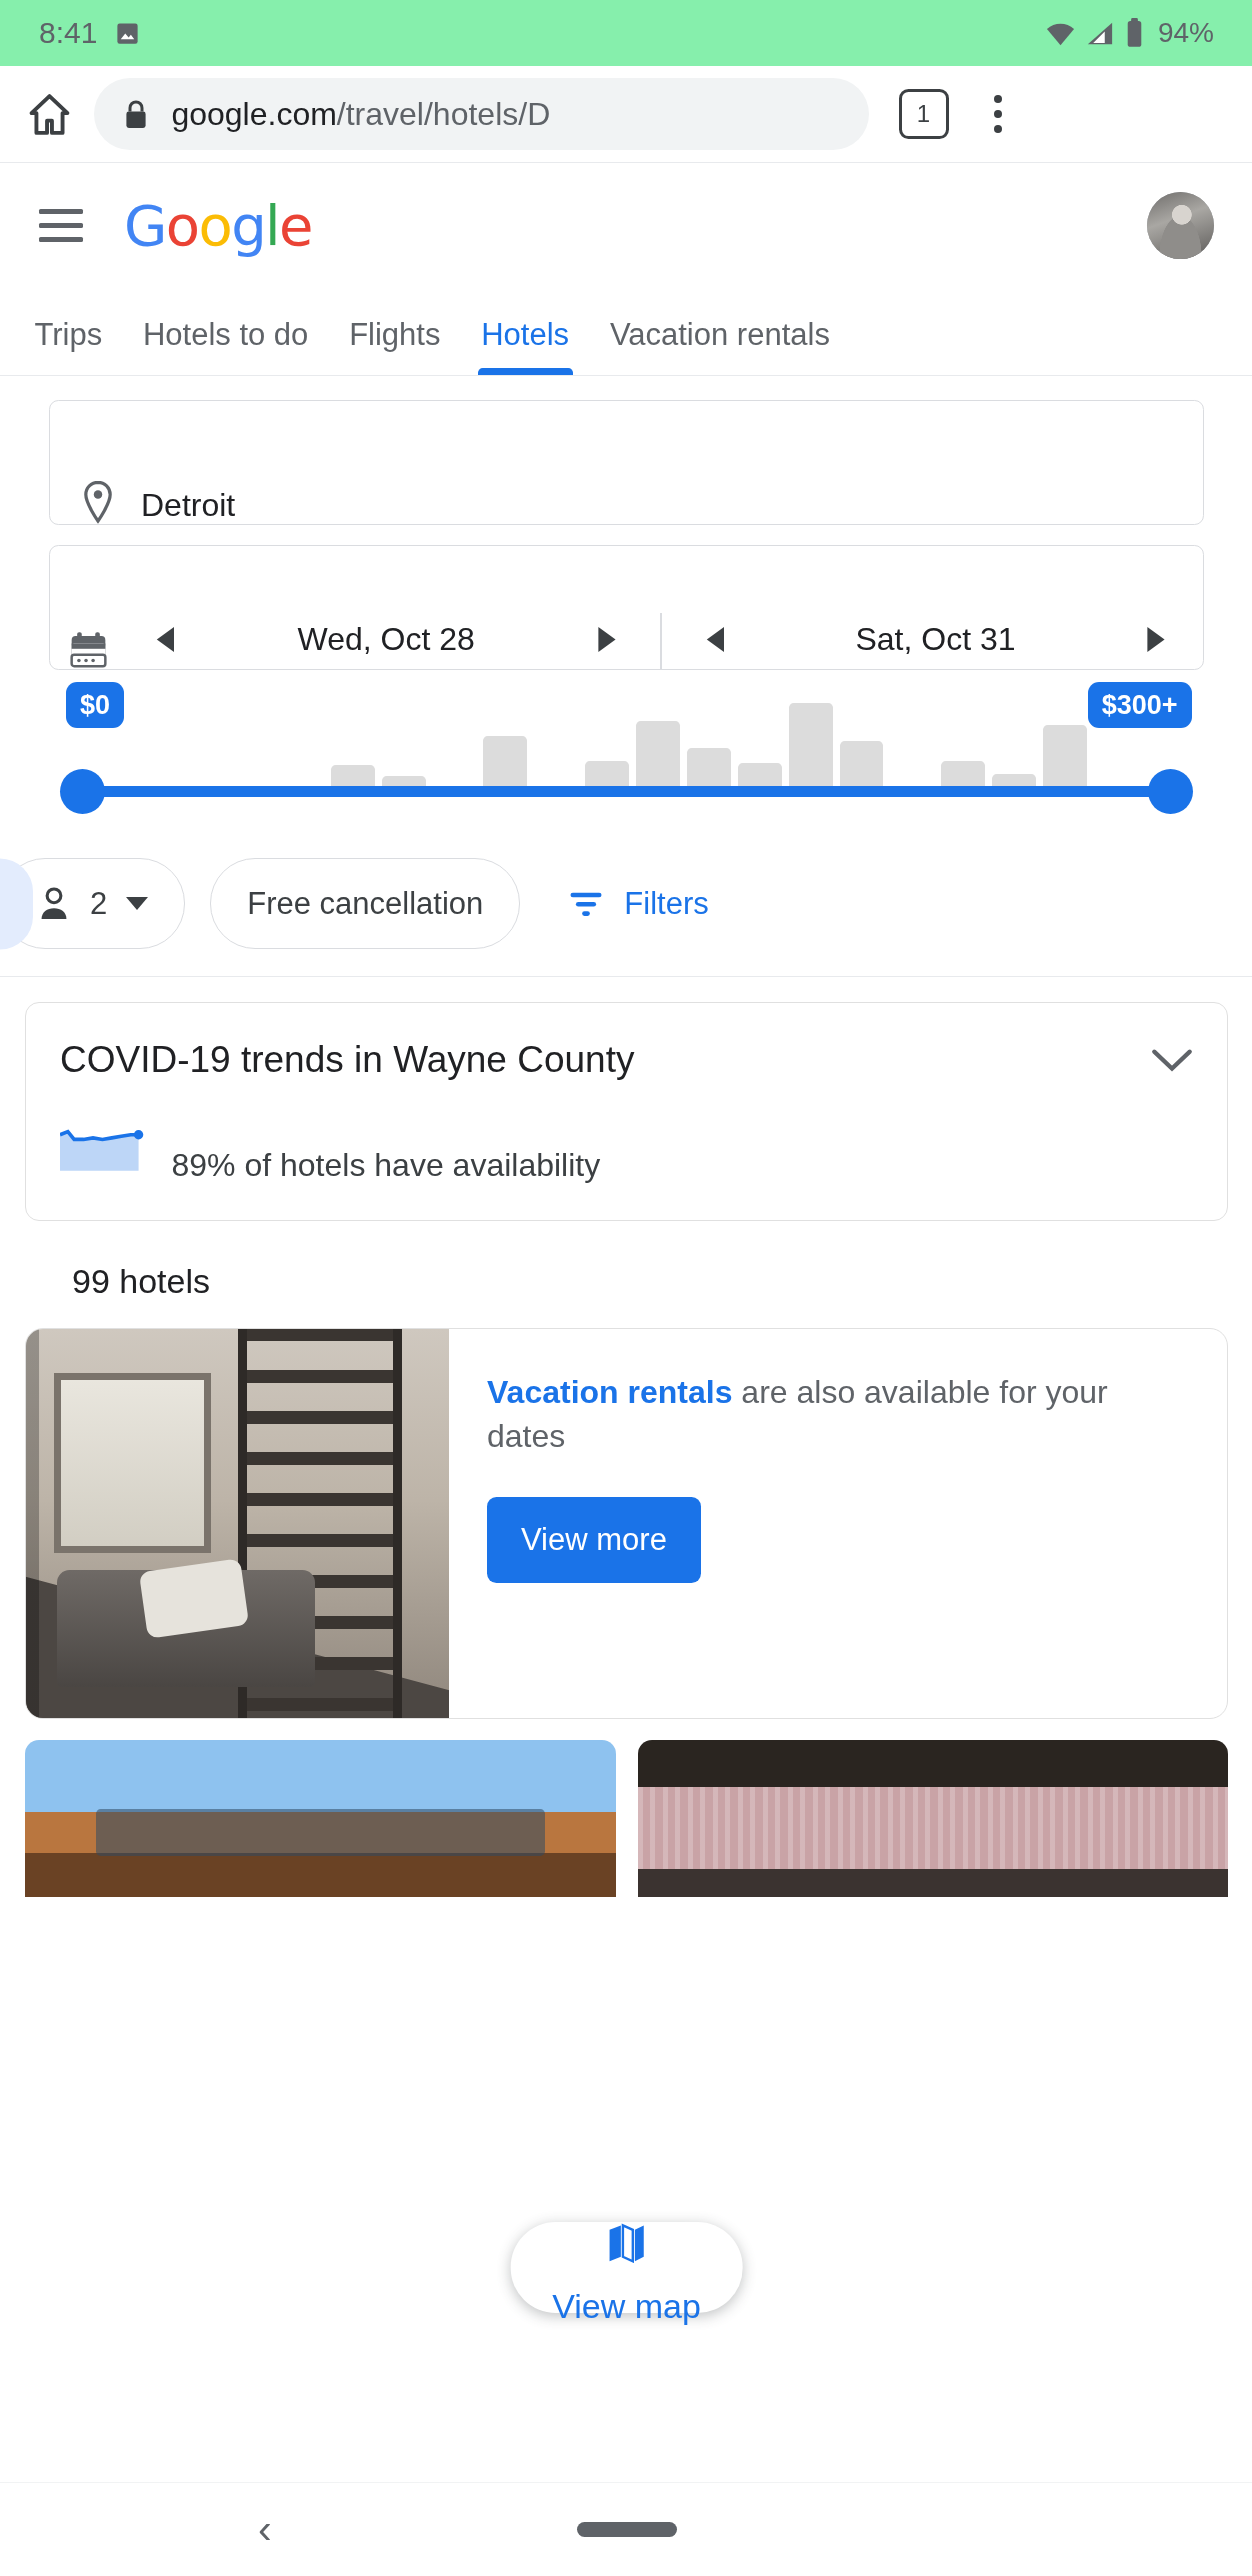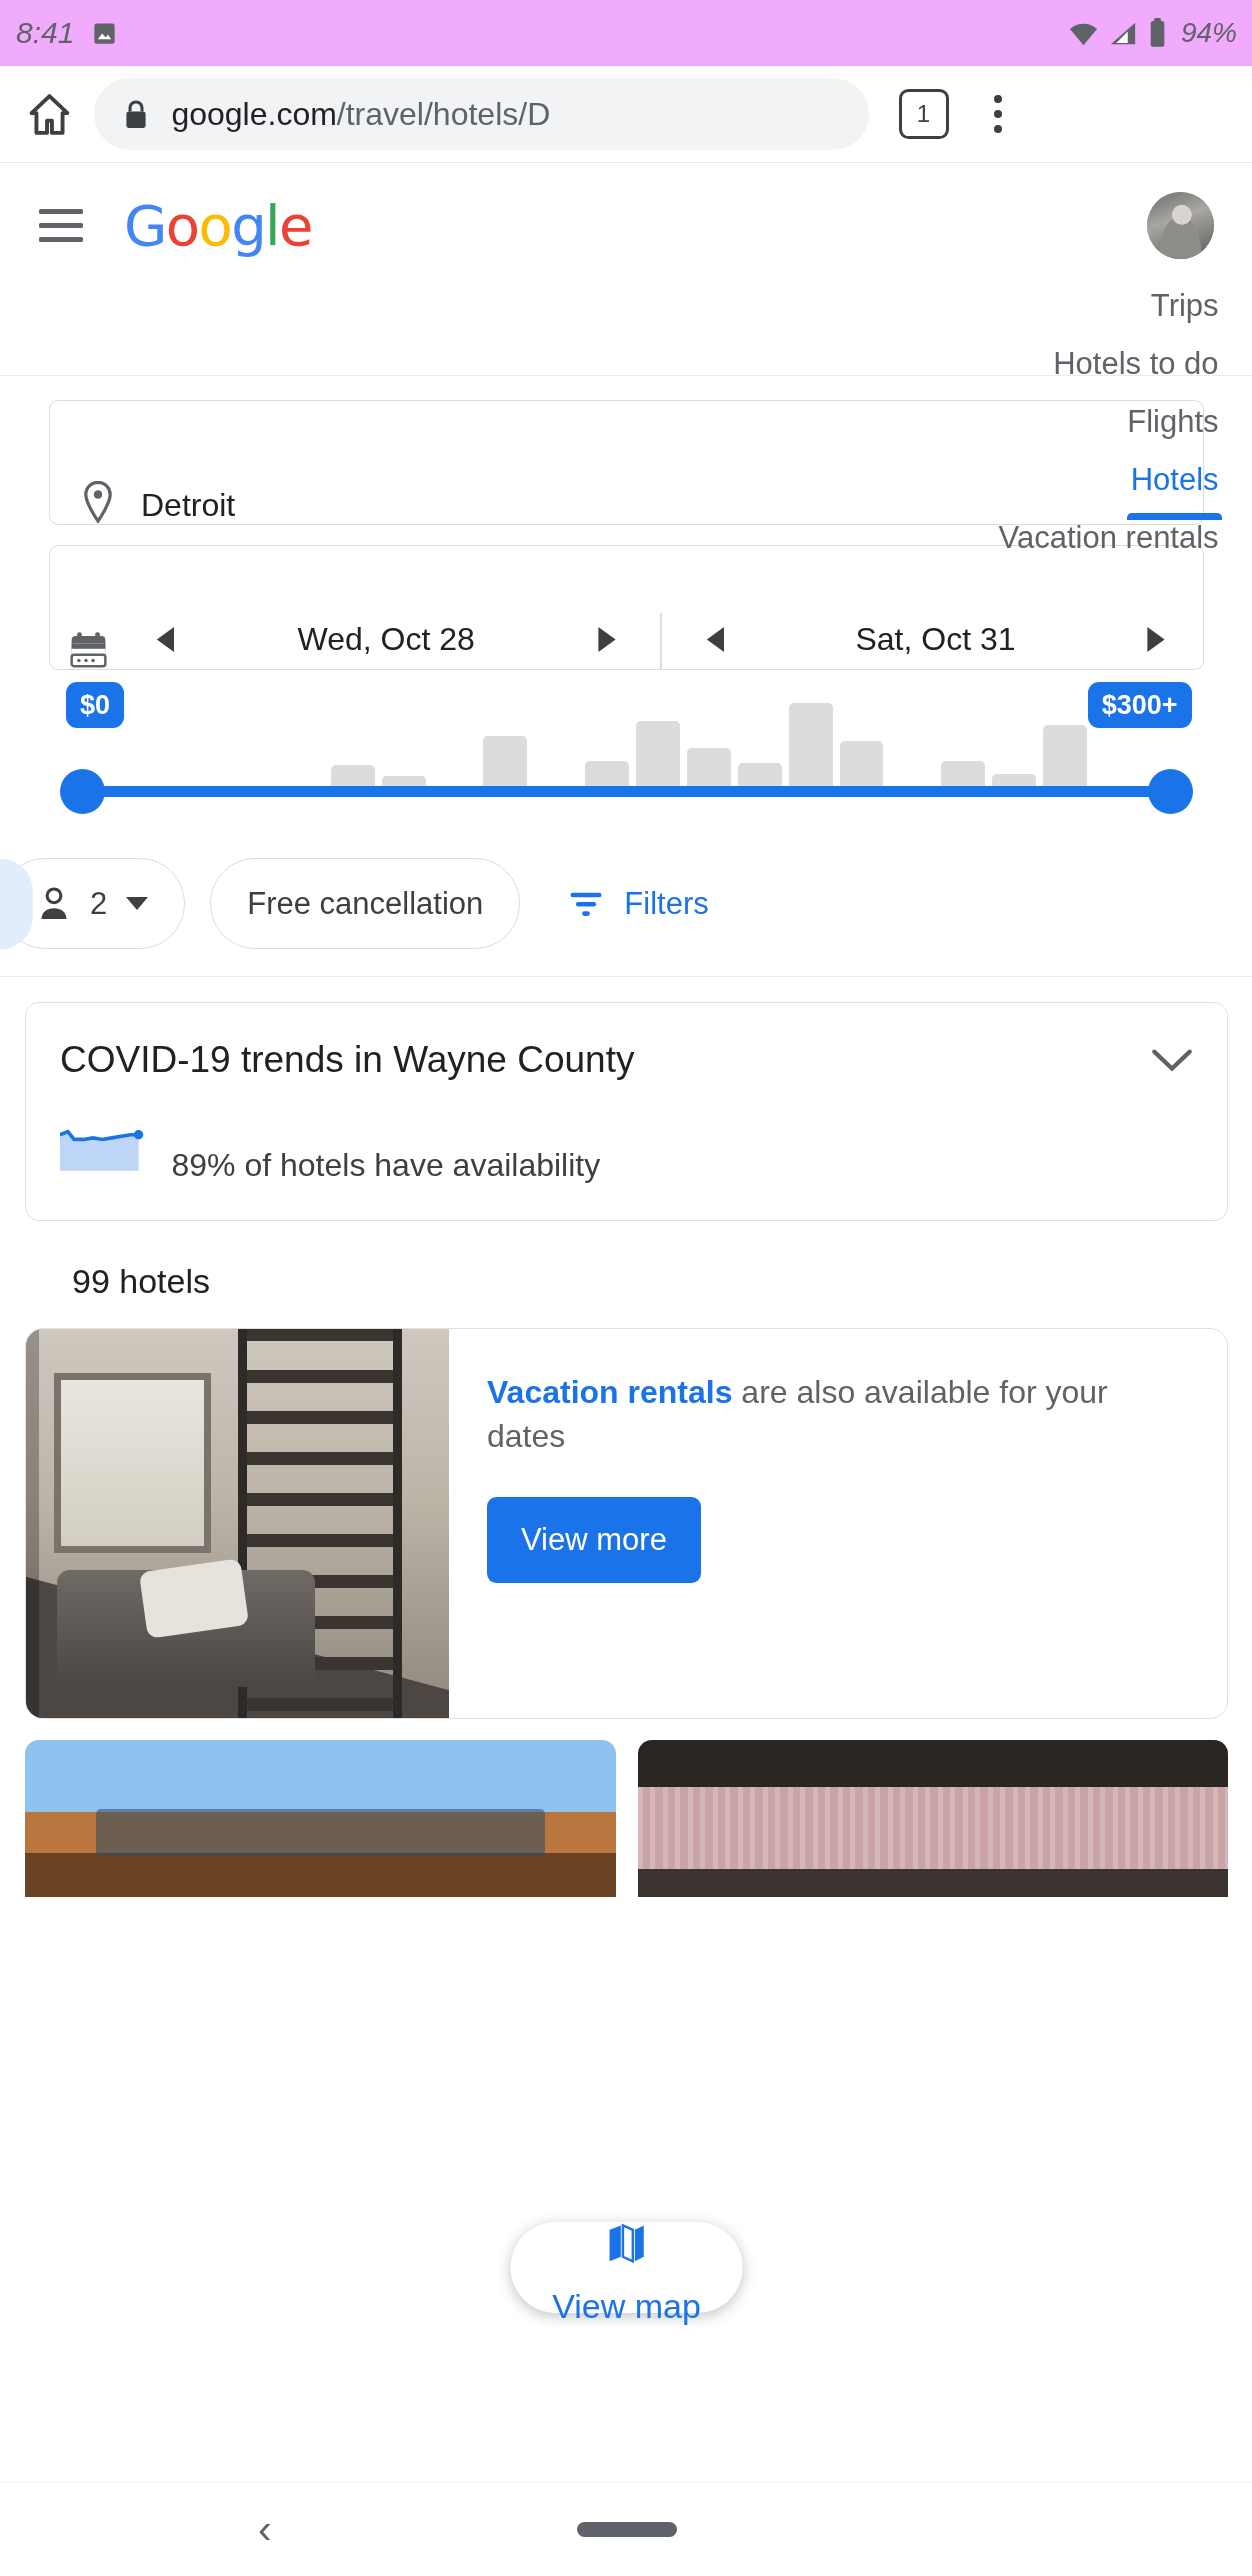--- a/index.html
+++ b/index.html
@@ -7,21 +7,21 @@
     width: 1253px; height: 2576px;
     background: #ffffff;
     font-family: "Liberation Sans", sans-serif;
     -webkit-font-smoothing: antialiased;
   }
   .screen { position: relative; width: 1253px; height: 2576px; overflow: hidden; background:#fff; }
 
   
   .statusbar {
     height: 66px; display: flex; align-items: center;
-    padding: 0 16px; color: #5f6368; background: #f0abfc; font-style: italic;
+    padding: 0 39px; color: #5f6368; background: #86efac;
   }
   .sb-time { font-size: 30px; color: #5f6368; letter-spacing: 0px; }
   .sb-left { display: flex; align-items: center; gap: 17px; }
   .sb-right { margin-left: auto; display: flex; align-items: center; gap: 9.4px; }
   .sb-batt-text { font-size: 28px; color: #5f6368; margin-left: 4.7px; }
   .ico { display: inline-block; line-height: 0; }
 
   
   .browserbar {
     height: 97px; display: flex; align-items: center;
@@ -59,21 +59,21 @@
   .avatar .face { position:absolute; inset:0;
     background:
       radial-gradient(circle at 52% 34%, #d8d4cf 0 17%, transparent 18%),
       radial-gradient(ellipse at 50% 96%, #8f8d8a 0 44%, transparent 45%),
       linear-gradient(160deg,#6e6c6a 0%, #a9a7a3 40%, #5c5a58 100%);
   }
 
   
   .navtabs {
     display: flex; align-items: flex-end; gap: 0; padding: 0 14px;
-    border-bottom: 1.6px solid #e8eaed; height: 88px; flex-direction: column;
+    border-bottom: 1.6px solid #e8eaed; height: 88px;
   }
   .navtab {
     font-size: 31px; color: #5f6368; padding: 0 20.4px 22px 20.4px;
     position: relative; white-space: nowrap;
   }
   .navtab.active { color: #1a73e8; font-weight: 500; }
   .navtab.active::after {
     content: ""; position: absolute; left: 17px; right: 17px; bottom: 0;
     height: 7px; background: #1a73e8; border-radius: 4.7px 4.7px 0 0;
   }

